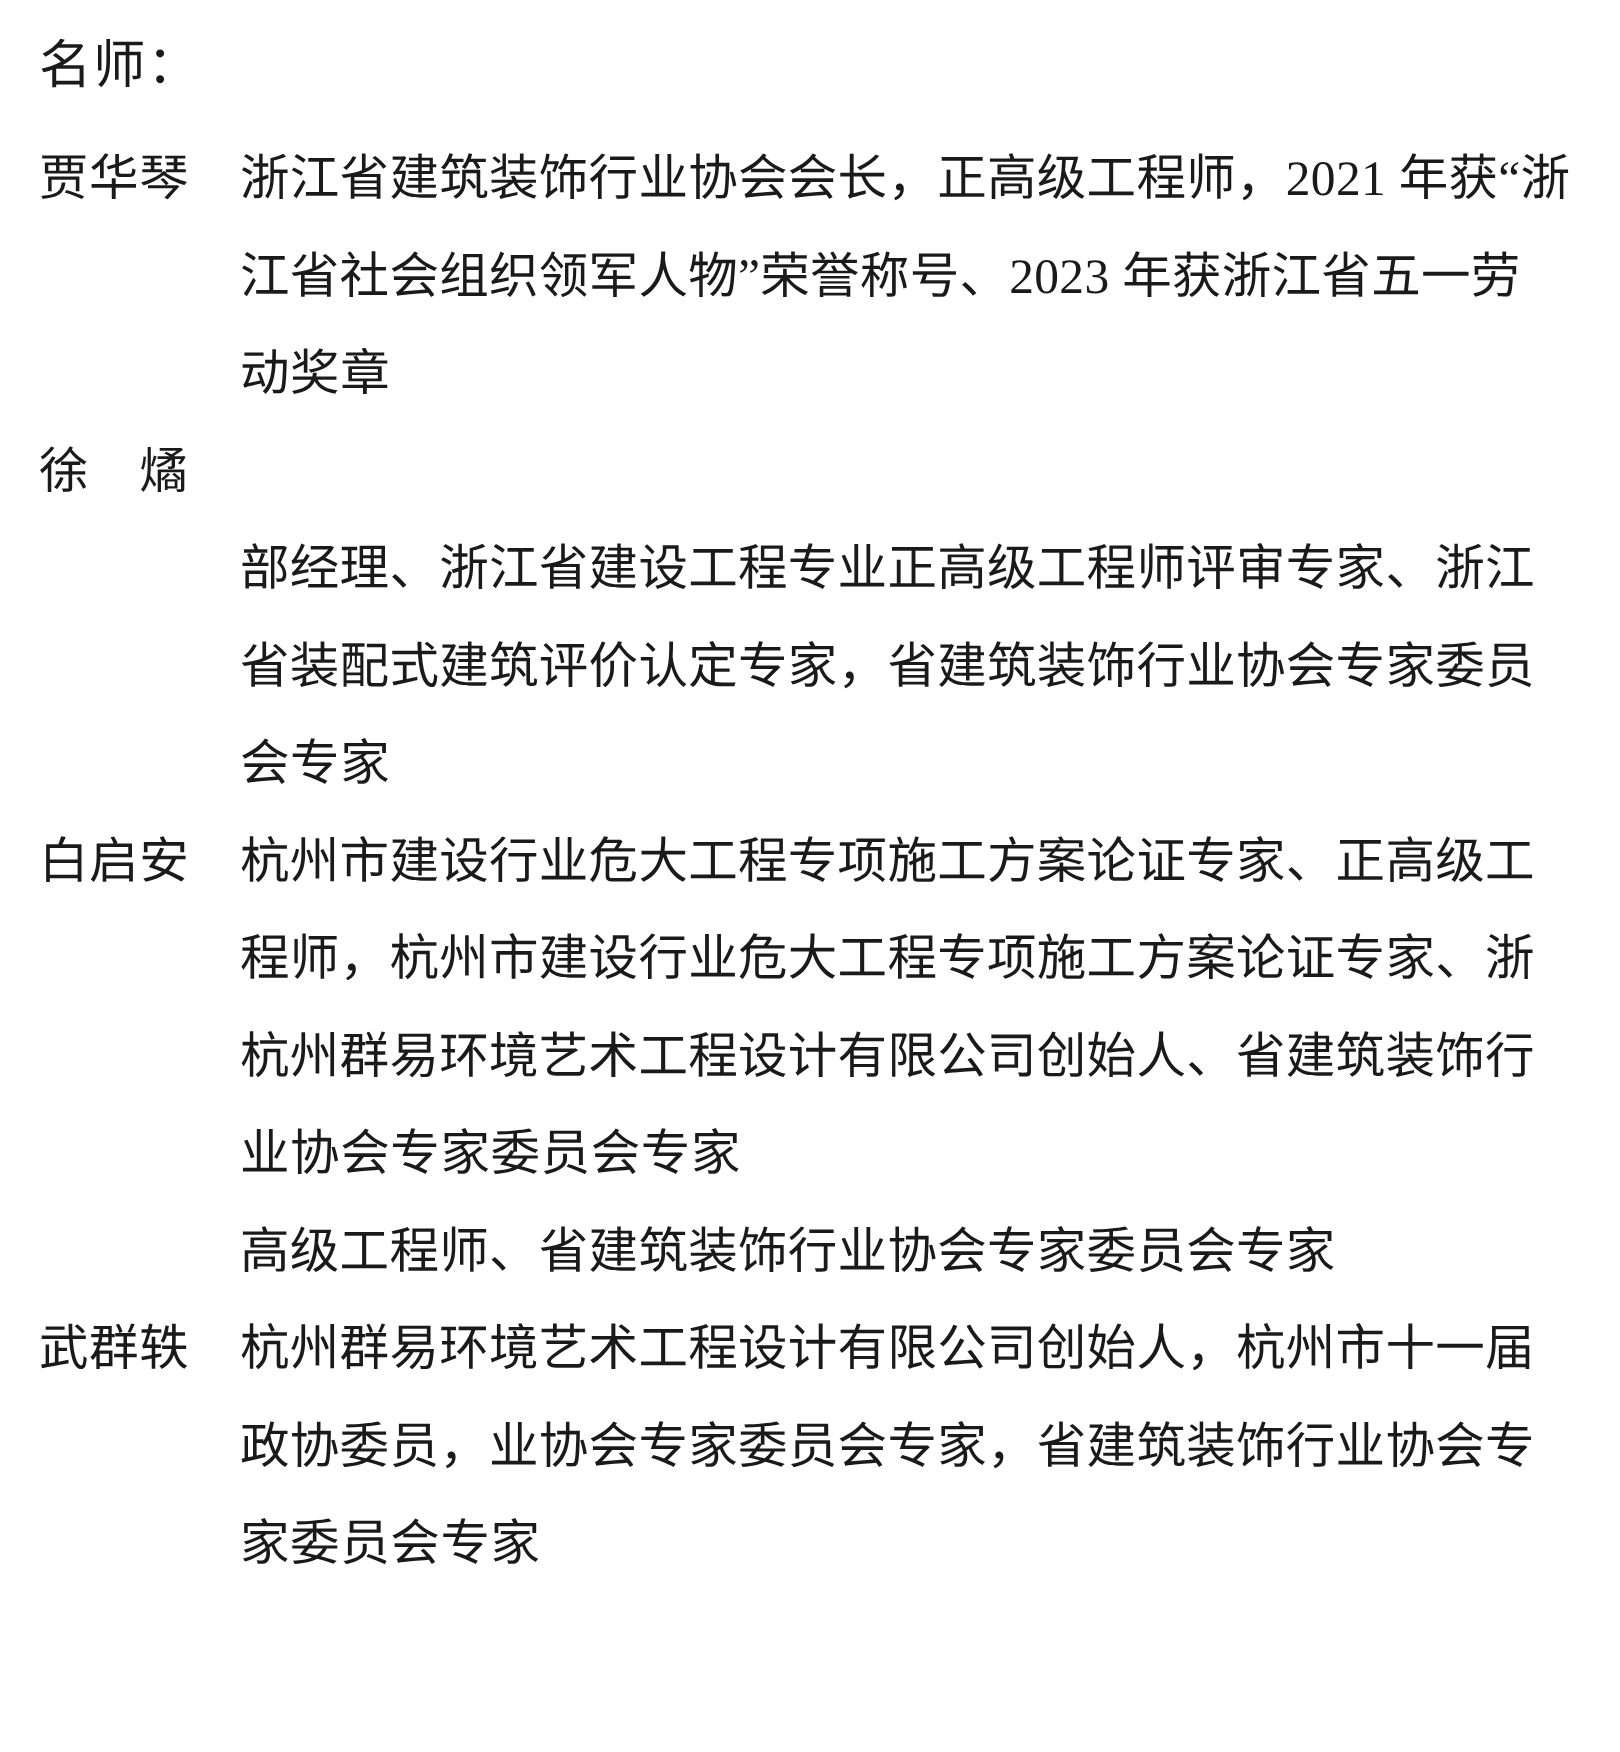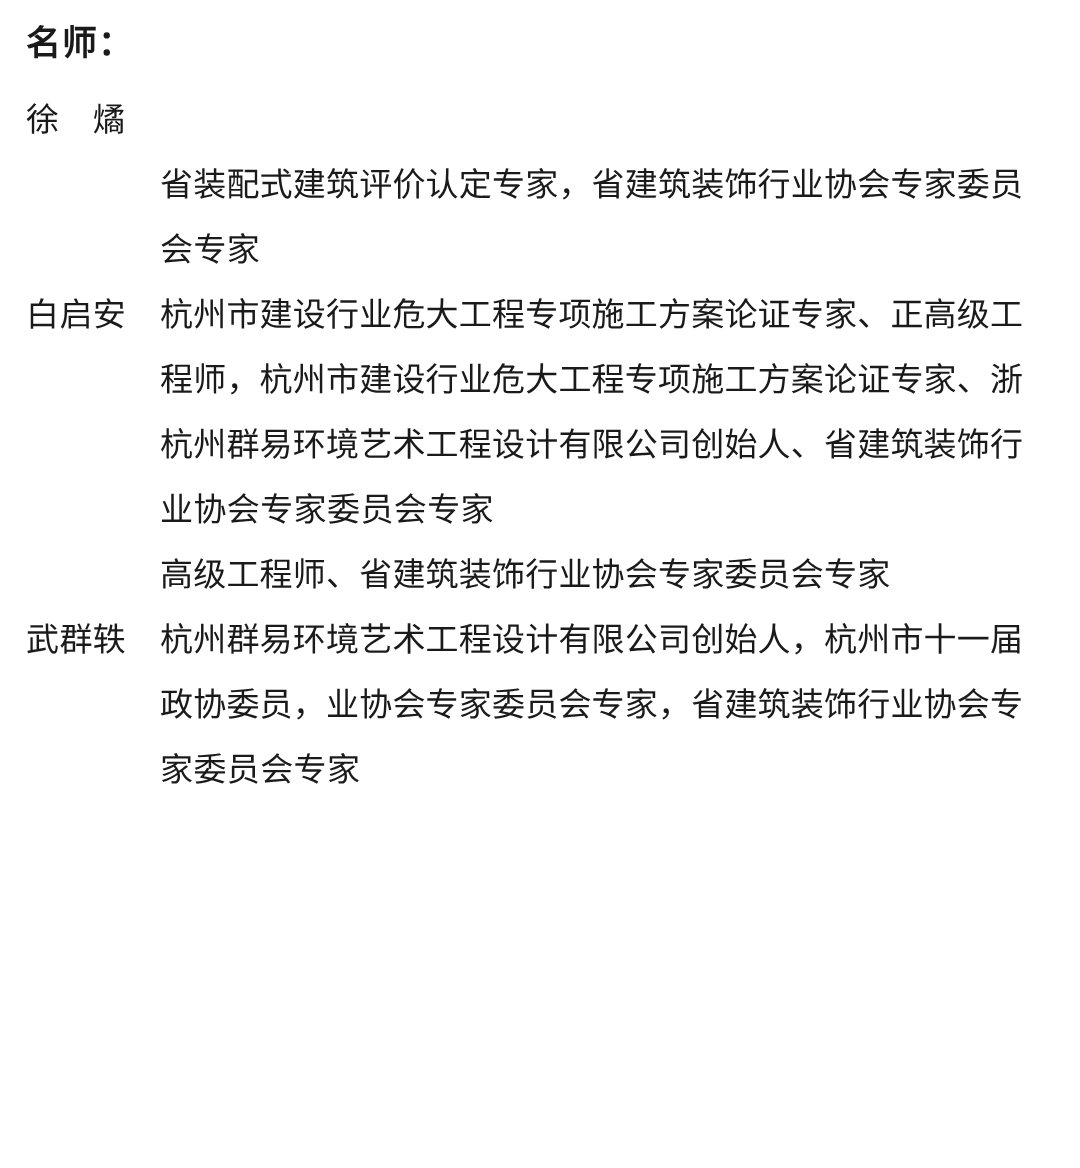--- a/index.html
+++ b/index.html
@@ -24,21 +24,21 @@
     box-sizing: border-box;
     padding: 0;
   }
 
   
   .section-heading {
     position: absolute;
     left: 26px;
     top: 22px;
     font-size: 35px;
-    font-weight: 700;
+    font-weight: 400;
     letter-spacing: 1px;
     line-height: 44px;
     white-space: pre;
   }
 
   
   .roster {
     position: absolute;
     left: 26px;
     top: 88px;
@@ -87,21 +87,27 @@
 </style>
 </head>
 <body>
 
 <div class="page">
 
   <div class="section-heading">名师：</div>
 
   <div class="roster">
       <div class="entry">
+        <div class="doc-line full"><span class="name-cell">贾华琴</span><span class="desc-text">浙江省建筑装饰行业协会会长，正高级工程师，2021 年获“浙</span></div>
+        <div class="doc-line full"><span class="desc-text">江省社会组织领军人物”荣誉称号、2023 年获浙江省五一劳</span></div>
+        <div class="doc-line"><span class="desc-text">动奖章</span></div>
+      </div>
+      <div class="entry">
         <div class="doc-line full"><span class="name-cell">徐　燏</span></div>
+        <div class="doc-line full"><span class="desc-text">部经理、浙江省建设工程专业正高级工程师评审专家、浙江</span></div>
         <div class="doc-line full"><span class="desc-text">省装配式建筑评价认定专家，省建筑装饰行业协会专家委员</span></div>
         <div class="doc-line"><span class="desc-text">会专家</span></div>
       </div>
       <div class="entry">
         <div class="doc-line full"><span class="name-cell">白启安</span><span class="desc-text">杭州市建设行业危大工程专项施工方案论证专家、正高级工</span></div>
         <div class="doc-line full"><span class="desc-text">程师，杭州市建设行业危大工程专项施工方案论证专家、浙</span></div>
         <div class="doc-line full"><span class="desc-text">杭州群易环境艺术工程设计有限公司创始人、省建筑装饰行</span></div>
         <div class="doc-line"><span class="desc-text">业协会专家委员会专家</span></div>
       </div>
       <div class="entry">

